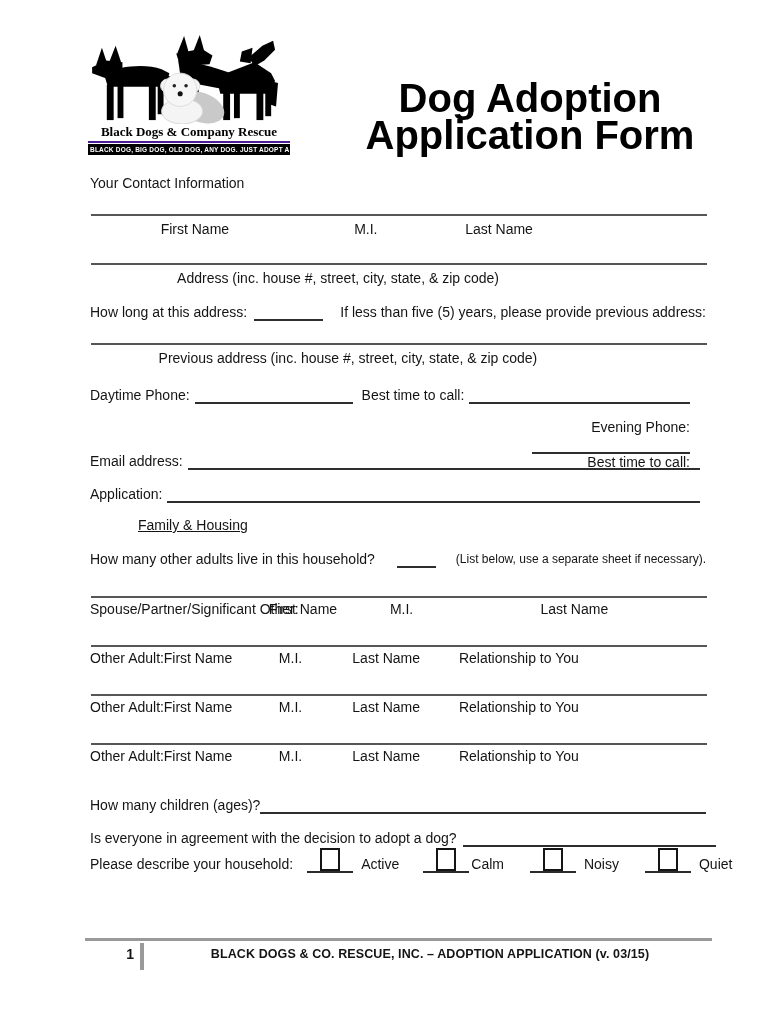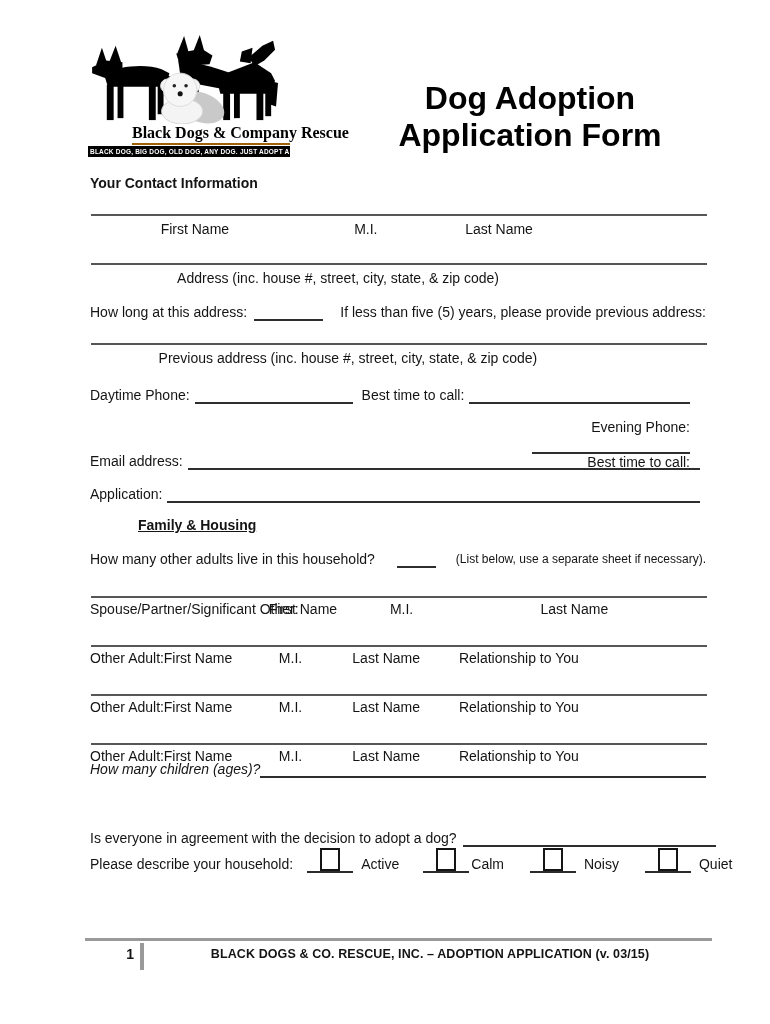--- a/index.html
+++ b/index.html
@@ -6,34 +6,34 @@
   .page{
     position:relative;width:770px;height:1024px;background:#fff;
     font-family:"Liberation Sans","DejaVu Sans",sans-serif;
     font-size:14px;color:#141414;overflow:hidden;
   }
   
   .logo-block{position:absolute;left:88px;top:34px;width:202px;}
   .logo-dogs{display:block;width:200px;height:90px;}
   .logo-name{
     display:block;font-family:"Liberation Serif","DejaVu Serif",serif;
-    font-weight:bold;font-size:16px;white-space:nowrap;text-align:center;
-    border-bottom:2px solid #a16207;padding-bottom:1px;color:#000;margin-left:44px;
+    font-weight:bold;font-size:13px;white-space:nowrap;text-align:center;
+    border-bottom:2px solid #4c1d95;padding-bottom:1px;color:#000;
   }
   .logo-tagline{
     display:block;background:#000;color:#fff;font-weight:bold;
     font-size:6.5px;letter-spacing:.2px;text-align:center;
     padding:2px 2px;margin-top:1px;white-space:nowrap;overflow:hidden;
   }
   .title{
     position:absolute;left:350px;right:60px;top:80px;text-align:center;
-    font-weight:bold;font-size:32px;line-height:37px;color:#000;
-  }
-  
-  .h-bold{position:absolute;left:90px;font-weight:bold;}
+    font-weight:bold;font-size:40px;line-height:37px;color:#000;
+  }
+  
+  .h-bold{position:absolute;left:90px;font-weight:normal;}
   .h-underline{text-decoration:underline;margin-left:48px;}
   .rule{position:absolute;left:91px;right:63px;height:2px;background:#565656;}
   .labels{position:absolute;left:90px;right:63px;height:16px;font-size:14px;}
   .labels .c{position:absolute;transform:translateX(-50%);white-space:nowrap;}
   .labels .l{position:absolute;left:0;white-space:nowrap;}
   .flexrow{position:absolute;left:90px;display:flex;align-items:flex-end;white-space:nowrap;}
   .flexrow .t{line-height:17px;}
   .blank{height:16px;border-bottom:2px solid #2e2e2e;}
   .grow{flex:1 1 auto;}
   .note{font-size:12px;line-height:16px;}
@@ -187,21 +187,21 @@
 
   <div class="rule" style="top:743px;"></div>
   <div class="labels" style="top:748px;">
     <span class="l">Other Adult:</span>
     <span class="c" style="left:17.5%;">First Name</span>
     <span class="c" style="left:32.5%;">M.I.</span>
     <span class="c" style="left:48%;">Last Name</span>
     <span class="c" style="left:69.5%;">Relationship to You</span>
   </div>
 
-  <div class="flexrow" style="top:760px;right:64px;font-style:italic;">
+  <div class="flexrow" style="top:796px;right:64px;">
     <span class="t">How many children (ages)?</span>
     <span class="blank grow"></span>
   </div>
 
   <div class="flexrow" style="top:829px;right:54px;">
     <span class="t">Is everyone in agreement with the decision to adopt a dog?</span>
     <span class="blank grow" style="margin-left:6px;"></span>
   </div>
 
   <div class="flexrow" style="top:848px;right:64px;">

